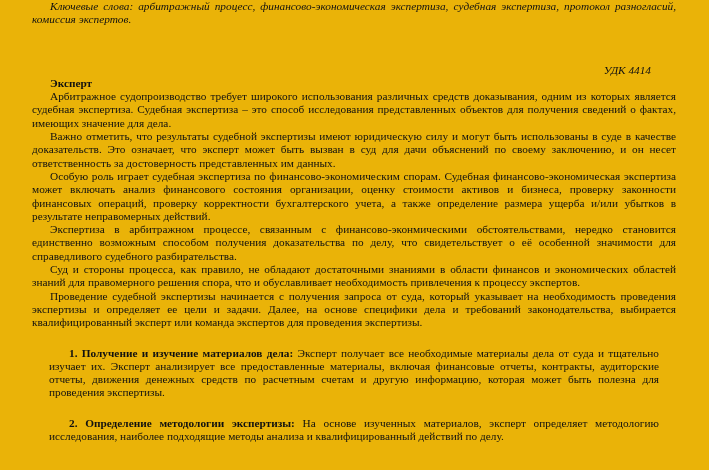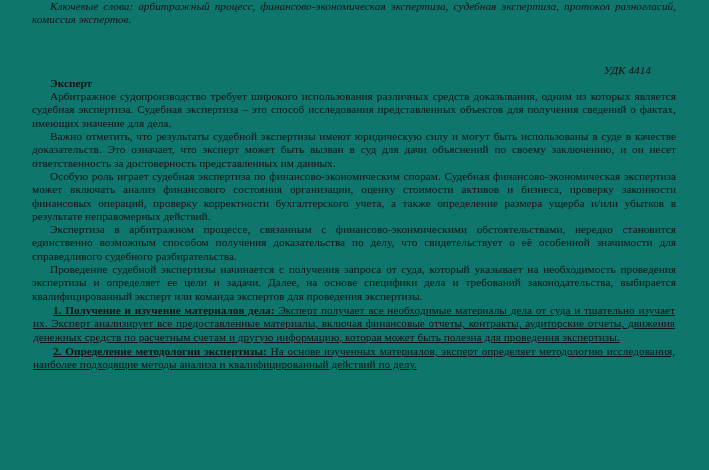--- a/index.html
+++ b/index.html
@@ -1,20 +1,20 @@
 <!DOCTYPE html>
 <html><head>
 <meta charset="utf-8">
 <style>
   html, body { margin: 0; padding: 0; background: #e8e8e8; }
   .page {
     position: relative;
     width: 709px;
     height: 470px;
-    background: #0f766e;
+    background: #eab308;
     overflow: hidden;
     color: #111111;
     font-family: "Liberation Serif", serif;
     font-size: 11.3px;
     line-height: 13.3px;
   }
   .content {
     position: absolute;
     left: 32px;
     top: 0;
@@ -37,41 +37,41 @@
     text-indent: 18px;
   }
   .para {
     text-align: justify;
     text-indent: 18px;
     margin: 0;
   }
   .stage {
     text-align: justify;
     text-indent: 20px;
-    margin: 1px;
-    text-decoration: underline;
+    margin: 17px;
   }
   .stage .lead { font-weight: bold; }
 </style>
 </head>
 <body>
 
 <div class="page">
   <div class="content">
 
     <p class="para kw-block"><span>Ключевые слова: арбитражный процесс, финансово-экономическая экспертиза, судебная</span> <span>экспертиза, протокол разногласий, комиссия экспертов.</span></p>
 
     <div class="udk">УДК 4414</div>
 
     <div class="heading">Эксперт</div>
 
     <p class="para">Арбитражное судопроизводство требует широкого использования различных средств доказывания, одним из которых является судебная экспертиза. Судебная экспертиза – это способ исследования представленных объектов для получения сведений о фактах, имеющих значение для дела.</p>
     <p class="para">Важно отметить, что результаты судебной экспертизы имеют юридическую силу и могут быть использованы в суде в качестве доказательств. Это означает, что эксперт может быть вызван в суд для дачи объяснений по своему заключению, и он несет ответственность за достоверность представленных им данных.</p>
     <p class="para">Особую роль играет судебная экспертиза по финансово-экономическим спорам. Судебная финансово-экономическая экспертиза может включать анализ финансового состояния организации, оценку стоимости активов и бизнеса, проверку законности финансовых операций, проверку корректности бухгалтерского учета, а также определение размера ущерба и/или убытков в результате неправомерных действий.</p>
     <p class="para">Экспертиза в арбитражном процессе, связанным с финансово-эконмическими обстоятельствами, нередко становится единственно возможным способом получения доказательства по делу, что свидетельствует о её особенной значимости для справедливого судебного разбирательства.</p>
+    <p class="para">Суд и стороны процесса, как правило, не обладают достаточными знаниями в области финансов и экономических областей знаний для правомерного решения спора, что и обуславливает необходимость привлечения к процессу экспертов.</p>
     <p class="para">Проведение судебной экспертизы начинается с получения запроса от суда, который указывает на необходимость проведения экспертизы и определяет ее цели и задачи. Далее, на основе специфики дела и требований законодательства, выбирается квалифицированный эксперт или команда экспертов для проведения экспертизы.</p>
 
     <p class="stage"><span class="lead">1. Получение и изучение материалов дела:</span><span> Эксперт получает все необходимые материалы дела от суда и тщательно изучает их. Эксперт анализирует все предоставленные материалы, включая финансовые отчеты, контракты, аудиторские отчеты, движения денежных средств по расчетным счетам и другую информацию, которая может быть полезна для проведения экспертизы.</span></p>
 
     <p class="stage"><span class="lead">2. Определение методологии экспертизы:</span><span> На основе изученных материалов, эксперт определяет методологию исследования, наиболее подходящие методы анализа и квалифицированный действий по делу.</span></p>
 
   </div>
 </div>
 
 </body></html>

